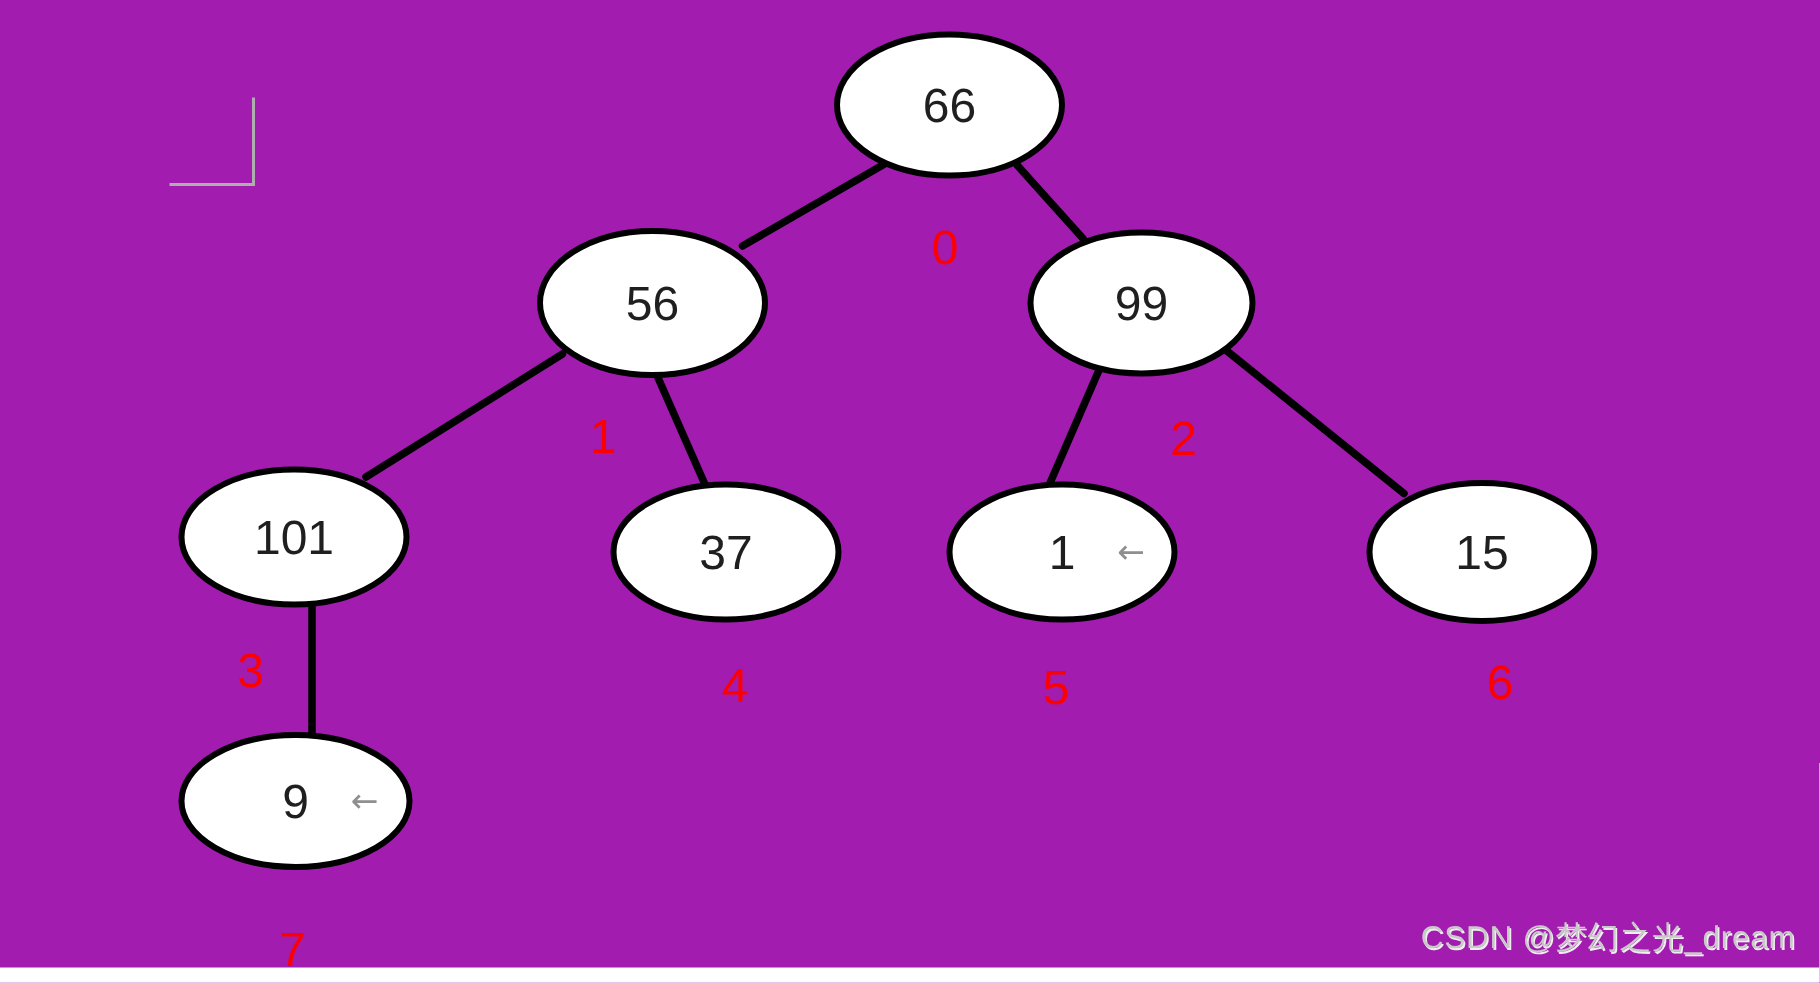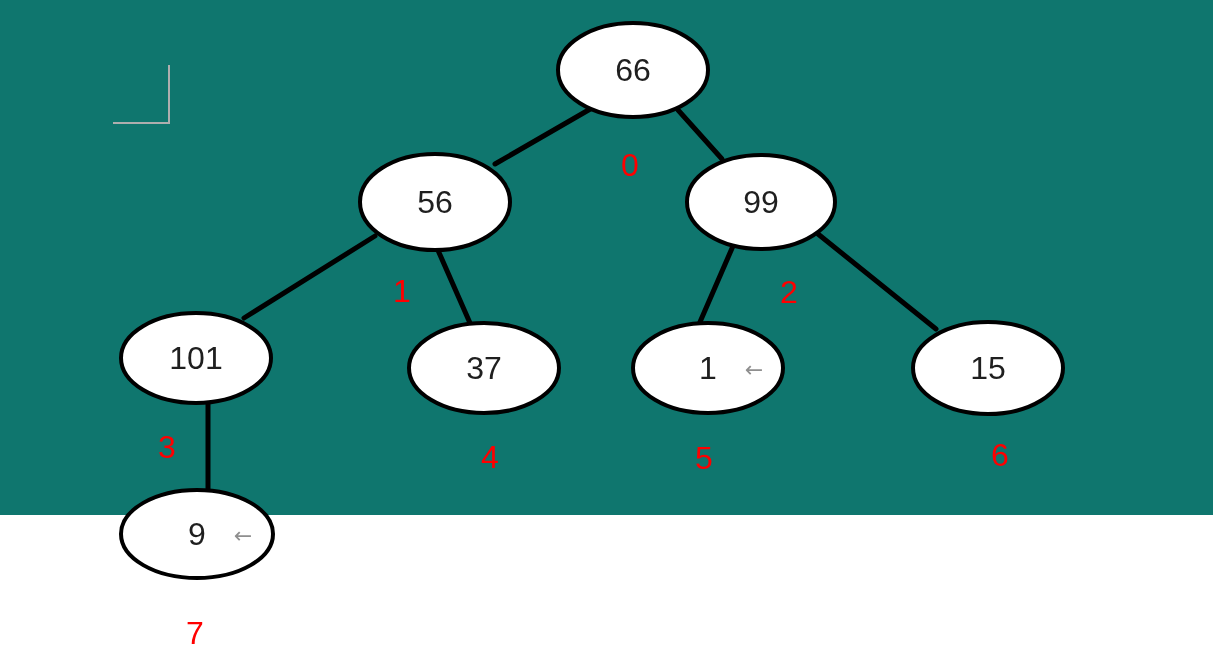--- a/index.html
+++ b/index.html
@@ -7,22 +7,22 @@
     padding: 0;
     width: 1213px;
     height: 655px;
     background: #ffffff;
     overflow: hidden;
     font-family: "Liberation Sans", "DejaVu Sans", sans-serif;
   }
   .stage {
     position: relative;
     width: 1213px;
-    height: 515px;
-    background: #0f766e;
+    height: 645px;
+    background: #a21caf;
   }
   svg.tree {
     position: absolute;
     left: 0;
     top: 0;
   }
   .watermark {
     position: absolute;
     right: 16px;
     bottom: 6px;
@@ -66,13 +66,14 @@
       <text x="243" y="535" fill="#8f8f8f" font-size="22" font-family="DejaVu Sans, sans-serif" text-anchor="middle" dominant-baseline="central">←</text>
       <text x="630" y="176" fill="#ff0000" font-size="32" font-family="Liberation Sans, DejaVu Sans, sans-serif" text-anchor="middle">0</text>
       <text x="402" y="302" fill="#ff0000" font-size="32" font-family="Liberation Sans, DejaVu Sans, sans-serif" text-anchor="middle">1</text>
       <text x="789" y="303" fill="#ff0000" font-size="32" font-family="Liberation Sans, DejaVu Sans, sans-serif" text-anchor="middle">2</text>
       <text x="167" y="458" fill="#ff0000" font-size="32" font-family="Liberation Sans, DejaVu Sans, sans-serif" text-anchor="middle">3</text>
       <text x="490" y="468" fill="#ff0000" font-size="32" font-family="Liberation Sans, DejaVu Sans, sans-serif" text-anchor="middle">4</text>
       <text x="704" y="469" fill="#ff0000" font-size="32" font-family="Liberation Sans, DejaVu Sans, sans-serif" text-anchor="middle">5</text>
       <text x="1000" y="466" fill="#ff0000" font-size="32" font-family="Liberation Sans, DejaVu Sans, sans-serif" text-anchor="middle">6</text>
       <text x="195" y="644" fill="#ff0000" font-size="32" font-family="Liberation Sans, DejaVu Sans, sans-serif" text-anchor="middle">7</text>
     </svg>
+  <div class="watermark">CSDN @梦幻之光_dream</div>
 </div>
 
 </body></html>

